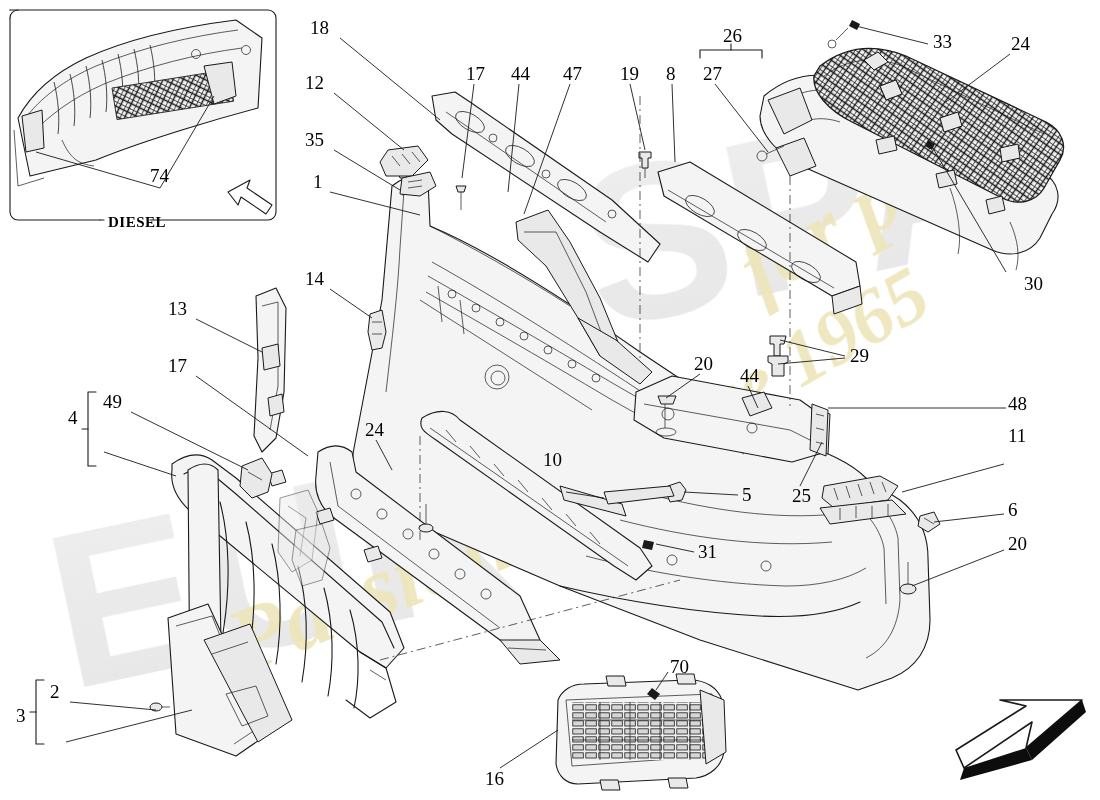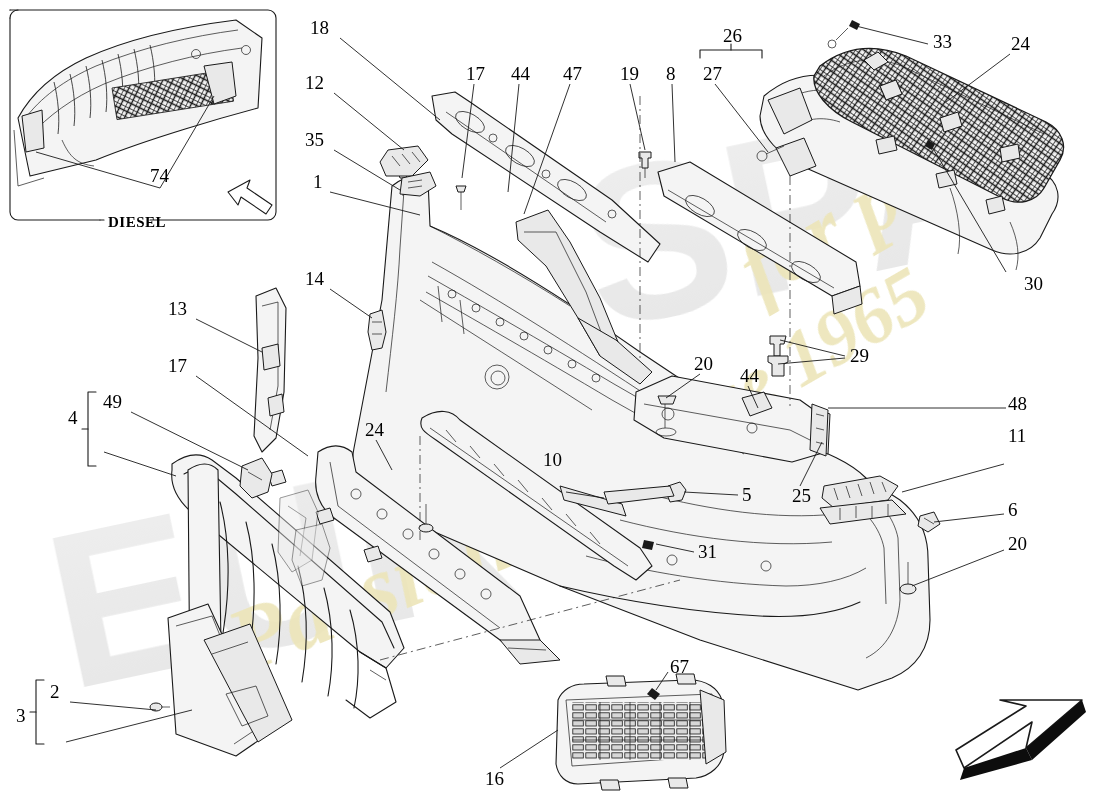--- a/index.html
+++ b/index.html
@@ -504,19 +504,19 @@
   <div class="callout" style="left:740px;top:366px">44</div>
   <div class="callout" style="left:850px;top:346px">29</div>
   <div class="callout" style="left:1008px;top:394px">48</div>
   <div class="callout" style="left:1008px;top:426px">11</div>
   <div class="callout" style="left:1008px;top:500px">6</div>
   <div class="callout" style="left:1008px;top:534px">20</div>
   <div class="callout" style="left:742px;top:485px">5</div>
   <div class="callout" style="left:792px;top:486px">25</div>
   <div class="callout" style="left:698px;top:542px">31</div>
   <div class="callout" style="left:543px;top:450px">10</div>
-  <div class="callout" style="left:670px;top:657px">67</div>
+  <div class="callout" style="left:670px;top:657px">70</div>
   <div class="callout" style="left:485px;top:769px">16</div>
   <div class="callout" style="left:150px;top:166px">74</div>
 
   <div class="diesel-label" style="left:108px;top:214px">DIESEL</div>
 
 </div>
 
 </body></html>

